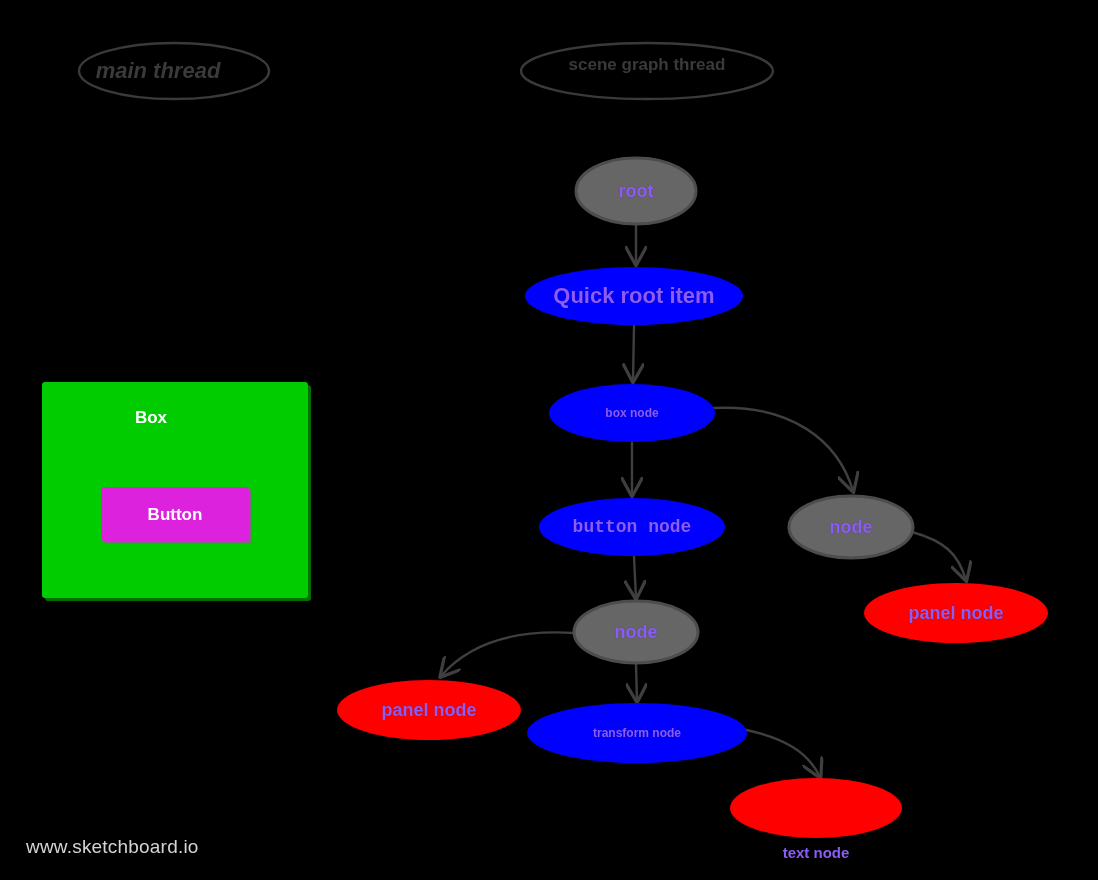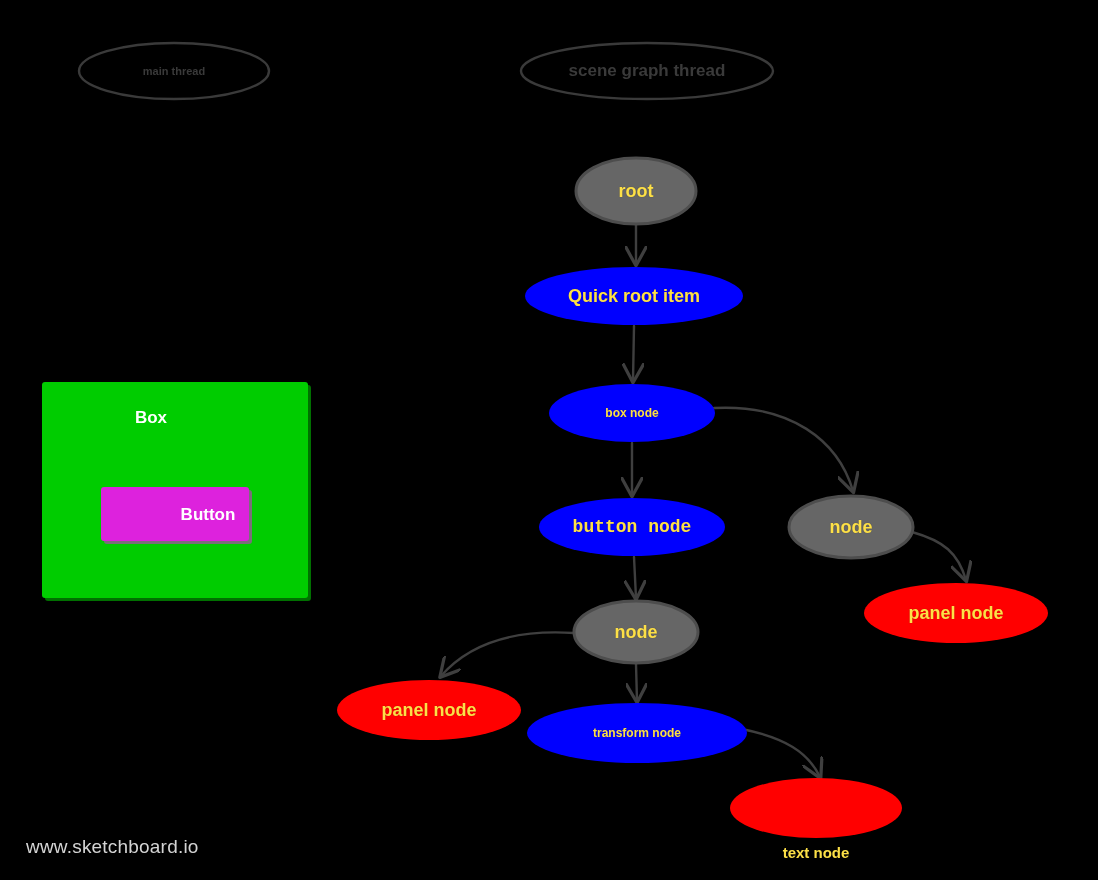--- a/index.html
+++ b/index.html
@@ -20,21 +20,21 @@
     left: 0;
     top: 0;
     width: 1098px;
     height: 880px;
   }
   .node-label {
     position: absolute;
     display: flex;
     align-items: center;
     justify-content: center;
-    color: #fde047;
+    color: #8b5cf6;
     font-weight: bold;
     font-family: "Liberation Sans", sans-serif;
     white-space: nowrap;
     pointer-events: none;
     text-shadow: 0 0 1px rgba(0,0,0,0.35);
   }
   .thread-label {
     position: absolute;
     display: flex;
     align-items: center;
@@ -115,26 +115,26 @@
         <ellipse cx="851" cy="527" rx="62" ry="31" fill="#666666" stroke="#4d4d4d" stroke-width="3"></ellipse>
         <ellipse cx="956" cy="613" rx="92" ry="30" fill="#ff0000"></ellipse>
         <ellipse cx="636" cy="632" rx="62" ry="31" fill="#666666" stroke="#4d4d4d" stroke-width="3"></ellipse>
         <ellipse cx="429" cy="710" rx="92" ry="30" fill="#ff0000"></ellipse>
         <ellipse cx="637" cy="733" rx="110" ry="30" fill="#0000ff"></ellipse>
         <ellipse cx="816" cy="808" rx="86" ry="30" fill="#ff0000"></ellipse>
       </g>
   </svg>
 
   <div id="overlay-labels">
-      <div class="thread-label" style="left: 79px; top: 43px; width: 190px; height: 56px; font-size: 11px;">main thread</div>
-      <div class="thread-label" style="left: 521px; top: 43px; width: 252px; height: 56px; font-size: 17px;">scene graph thread</div>
+      <div class="thread-label" style="left: 63px; top: 43px; width: 190px; height: 56px; font-size: 22px; font-style: italic;">main thread</div>
+      <div class="thread-label" style="left: 521px; top: 37px; width: 252px; height: 56px; font-size: 17px;">scene graph thread</div>
       <div class="box-title" style="left: 42px; top: 408px; width: 218px; text-align: center;">Box</div>
-      <div class="btn-title" style="left: 101px; top: 505px; width: 148px; text-align: center; margin-left: 33px;">Button</div>
+      <div class="btn-title" style="left: 101px; top: 505px; width: 148px; text-align: center;">Button</div>
       <div class="node-label" style="left: 576px; top: 158px; width: 120px; height: 66px; font-size: 18px;">root</div>
-      <div class="node-label" style="left: 525px; top: 267px; width: 218px; height: 58px; font-size: 18px;">Quick root item</div>
+      <div class="node-label" style="left: 525px; top: 267px; width: 218px; height: 58px; font-size: 22px;">Quick root item</div>
       <div class="node-label" style="left: 549px; top: 384px; width: 166px; height: 58px; font-size: 12px;">box node</div>
       <div class="node-label" style="left: 539px; top: 498px; width: 186px; height: 58px; font-size: 18px; font-family: Liberation Mono, monospace;">button node</div>
       <div class="node-label" style="left: 789px; top: 496px; width: 124px; height: 62px; font-size: 18px;">node</div>
       <div class="node-label" style="left: 864px; top: 583px; width: 184px; height: 60px; font-size: 18px;">panel node</div>
       <div class="node-label" style="left: 574px; top: 601px; width: 124px; height: 62px; font-size: 18px;">node</div>
       <div class="node-label" style="left: 337px; top: 680px; width: 184px; height: 60px; font-size: 18px;">panel node</div>
       <div class="node-label" style="left: 527px; top: 703px; width: 220px; height: 60px; font-size: 12px;">transform node</div>
       <div class="node-label" style="left: 730px; top: 822px; width: 172px; height: 60px; font-size: 15px;">text node</div>
     </div>
 

